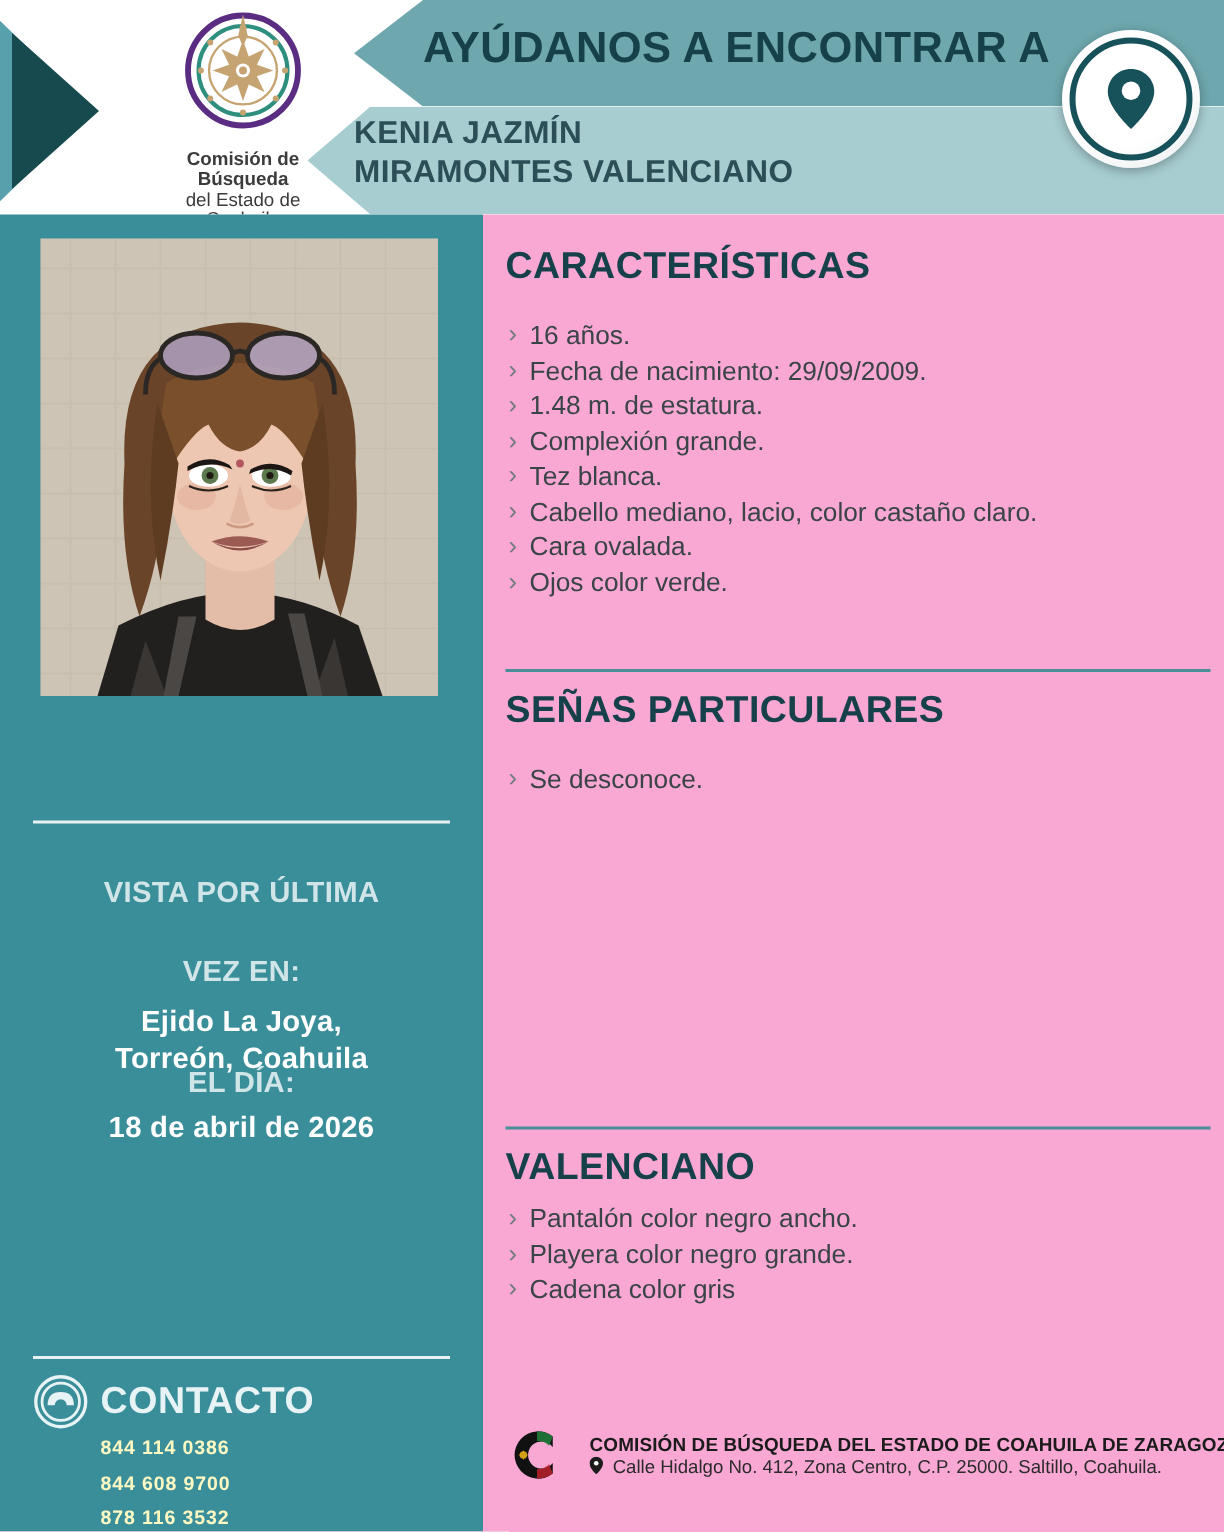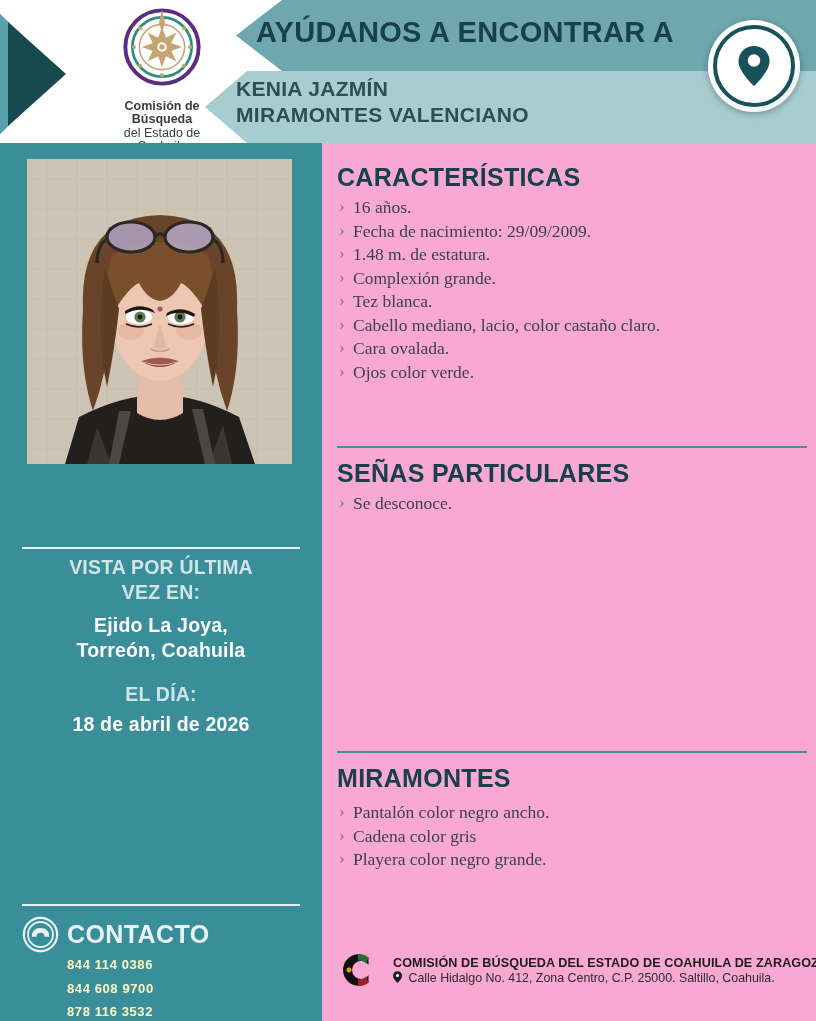--- a/index.html
+++ b/index.html
@@ -29,21 +29,21 @@
     background:#6ea7ae;
     clip-path:polygon(46px 0, 580px 0, 580px 71px, 46px 71px, 0 35.5px);
   }
   .band-bot{
     position:absolute;left:205px;top:71px;width:611px;height:72px;
     background:#a7cdd1;
     clip-path:polygon(42px 0, 611px 0, 611px 72px, 42px 72px, 0 36px);
   }
   .band-top-txt{
     position:absolute;left:256px;top:16px;width:470px;
-    text-align:left;color:#17414a;font-weight:bold;
+    text-align:center;color:#17414a;font-weight:bold;
     font-size:29px;letter-spacing:.3px;white-space:nowrap;
   }
   .band-bot-txt{
     position:absolute;left:236px;top:76px;width:470px;
     text-align:left;color:#2c4f57;font-weight:bold;
     font-size:21px;line-height:26px;letter-spacing:.3px;
   }
 
   
   .emblem-wrap{position:absolute;left:98px;top:8px;width:128px;text-align:center;}
@@ -76,42 +76,42 @@
 
   .pname{
     position:absolute;left:10px;top:333px;width:302px;
     font-size:26px;font-weight:bold;line-height:33px;color:#ffffff;
   }
   .rule{position:absolute;background:#e8f2f3;height:2px;}
   .rule-1{left:22px;top:404px;width:278px;}
   .rule-2{left:22px;top:761px;width:278px;}
 
   .lbl{
-    color:#cfe5e8;font-size:19.5px;font-weight:bold;line-height:25px;letter-spacing:.2px;
+    color:#cfe5e8;font-size:19.5px;font-weight:bold;line-height:25px;letter-spacing:.2px;margin-top:28px;
   }
   .val{
     color:#ffffff;font-size:19.5px;font-weight:bold;line-height:25px;letter-spacing:.2px;
   }
   .seen-block{position:absolute;left:14px;top:412px;width:294px;}
   .day-block{position:absolute;left:14px;top:539px;width:294px;}
 
   
   .contact-block{position:absolute;left:22px;top:773px;width:290px;text-align:left;}
   .ct-head{display:flex;align-items:center;gap:8px;}
   .ct-head-txt{font-size:25px;font-weight:bold;color:#e7f3f4;letter-spacing:.4px;}
   .phones{margin:0;padding:0;list-style:none;margin-left:45px;}
   .phones li{font-size:13px;font-weight:bold;color:#fef9c3;line-height:23.5px;letter-spacing:.6px;}
 
   
   .main{position:absolute;left:322px;top:143px;width:494px;height:878px;background:#f9a8d4;}
   .sec-title{
     color:#17414a;font-size:25px;font-weight:bold;letter-spacing:.3px;margin:0;
   }
   .hr{height:2px;background:#4a8e9a;}
-  ul.bullets{margin:4px 0 0 0;padding:0;list-style:none;font-family:Liberation Serif, serif;}
+  ul.bullets{margin:20px 0 0 0;padding:0;list-style:none;}
   ul.bullets li{
     color:#3a4346;font-size:17.5px;line-height:23.5px;
     padding-left:16px;position:relative;
   }
   ul.bullets li:before{
     content:"\203A";position:absolute;left:2px;top:-1px;color:#70797c;font-size:17px;
   }
   .sec-carac{position:absolute;left:15px;top:20px;width:470px;}
   .sec-senas{position:absolute;left:15px;top:303px;width:470px;}
   .sec-vest{position:absolute;left:15px;top:608px;width:470px;}
@@ -307,25 +307,25 @@
   <div class="sec-senas">
     <div class="hr"></div>
     <h2 class="sec-title" style="margin-top:11px">SEÑAS PARTICULARES</h2>
     <ul class="bullets">
       <li>Se desconoce.</li>
     </ul>
   </div>
 
   <div class="sec-vest">
     <div class="hr"></div>
-    <h2 class="sec-title" style="margin-top:11px">MIRAMONTES</h2>
+    <h2 class="sec-title" style="margin-top:11px">VALENCIANO</h2>
     <ul class="bullets" style="margin-top:8px">
       <li>Pantalón color negro ancho.</li>
+      <li>Playera color negro grande.</li>
       <li>Cadena color gris</li>
-      <li>Playera color negro grande.</li>
     </ul>
   </div>
 
   <div class="footer">
     <svg class="foot-c" viewBox="0 0 44 44">
       <path d="M33 9 A16.5 16.5 0 1 0 33 35 L33 27.5 A9.5 9.5 0 1 1 33 16.5 Z" fill="#111111"></path>
       <path d="M33 9 A16.5 16.5 0 0 0 22 5.6 L22 12.2 A10.6 10.6 0 0 1 30.5 15.5 Z" fill="#1f7a3a" opacity=".9"></path>
       <path d="M22 38.4 A16.5 16.5 0 0 0 33 35 L30.5 28.5 A10.6 10.6 0 0 1 22 31.8 Z" fill="#b3202a" opacity=".9"></path>
       <circle cx="12.5" cy="22" r="2.6" fill="#d4a017"></circle>
       <path d="M12.5 18.4 L13.3 21.2 L16.1 22 L13.3 22.8 L12.5 25.6 L11.7 22.8 L8.9 22 L11.7 21.2 Z" fill="#d4a017"></path>

